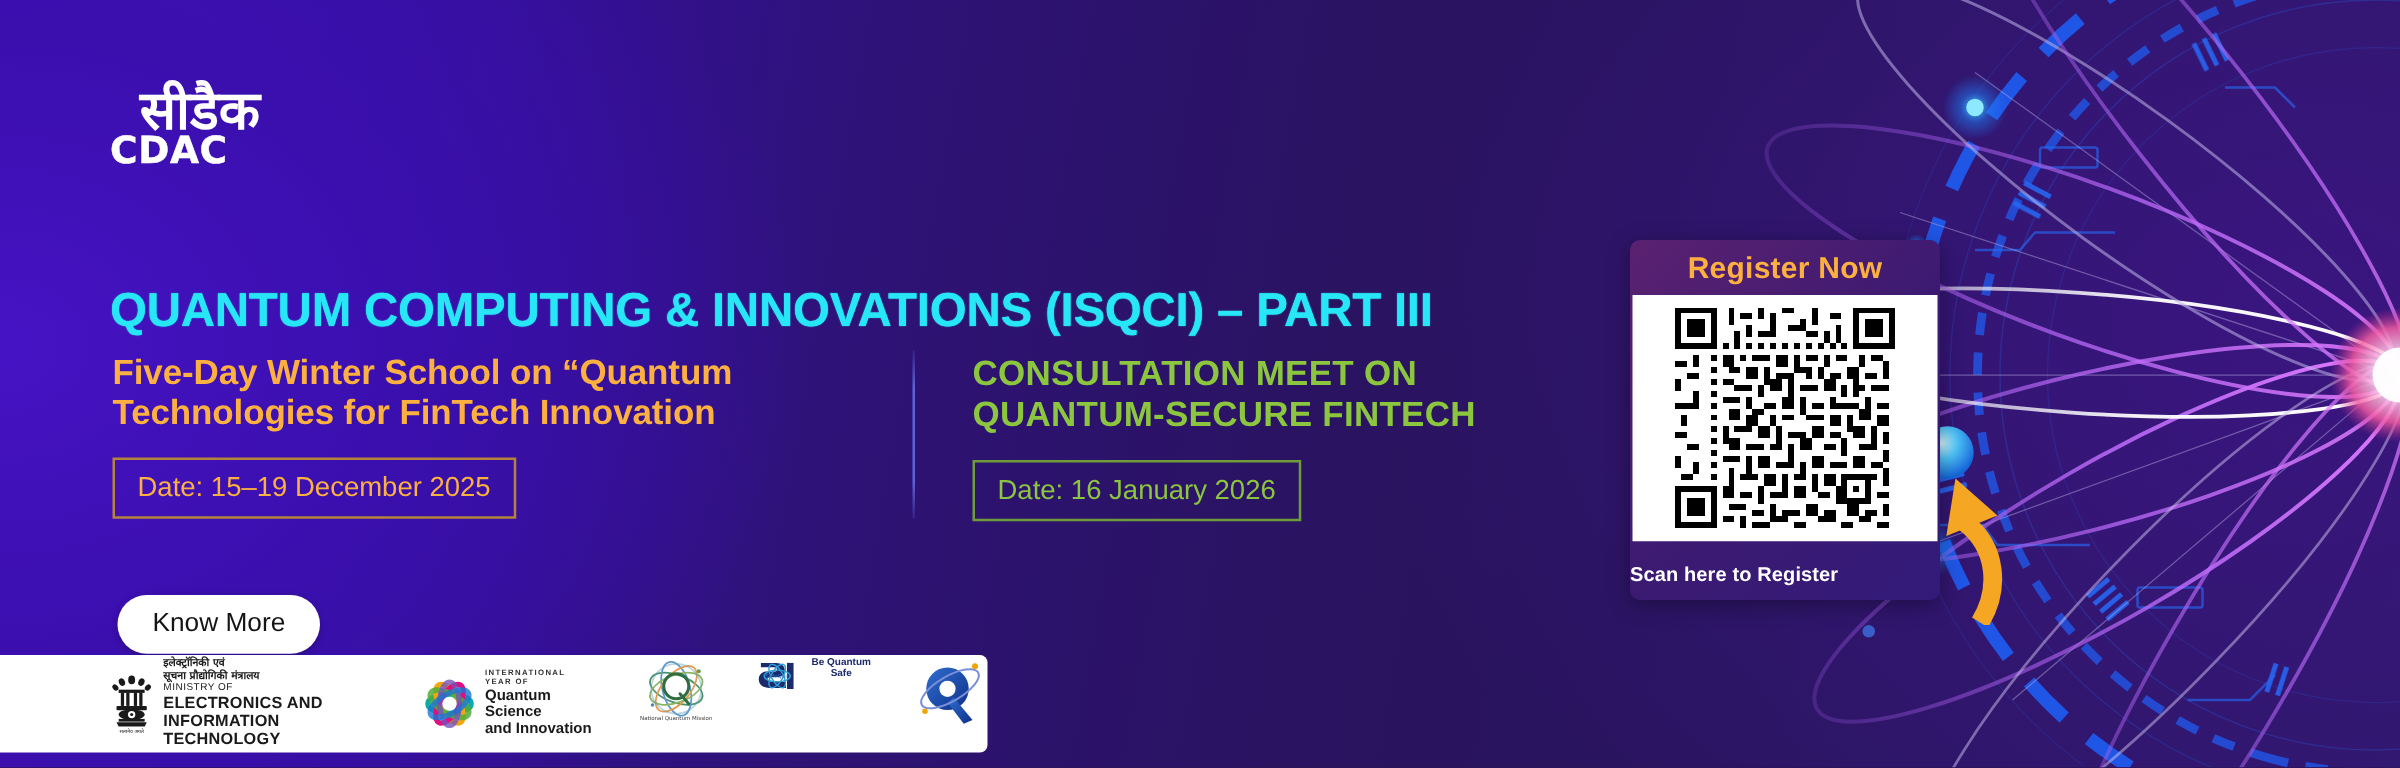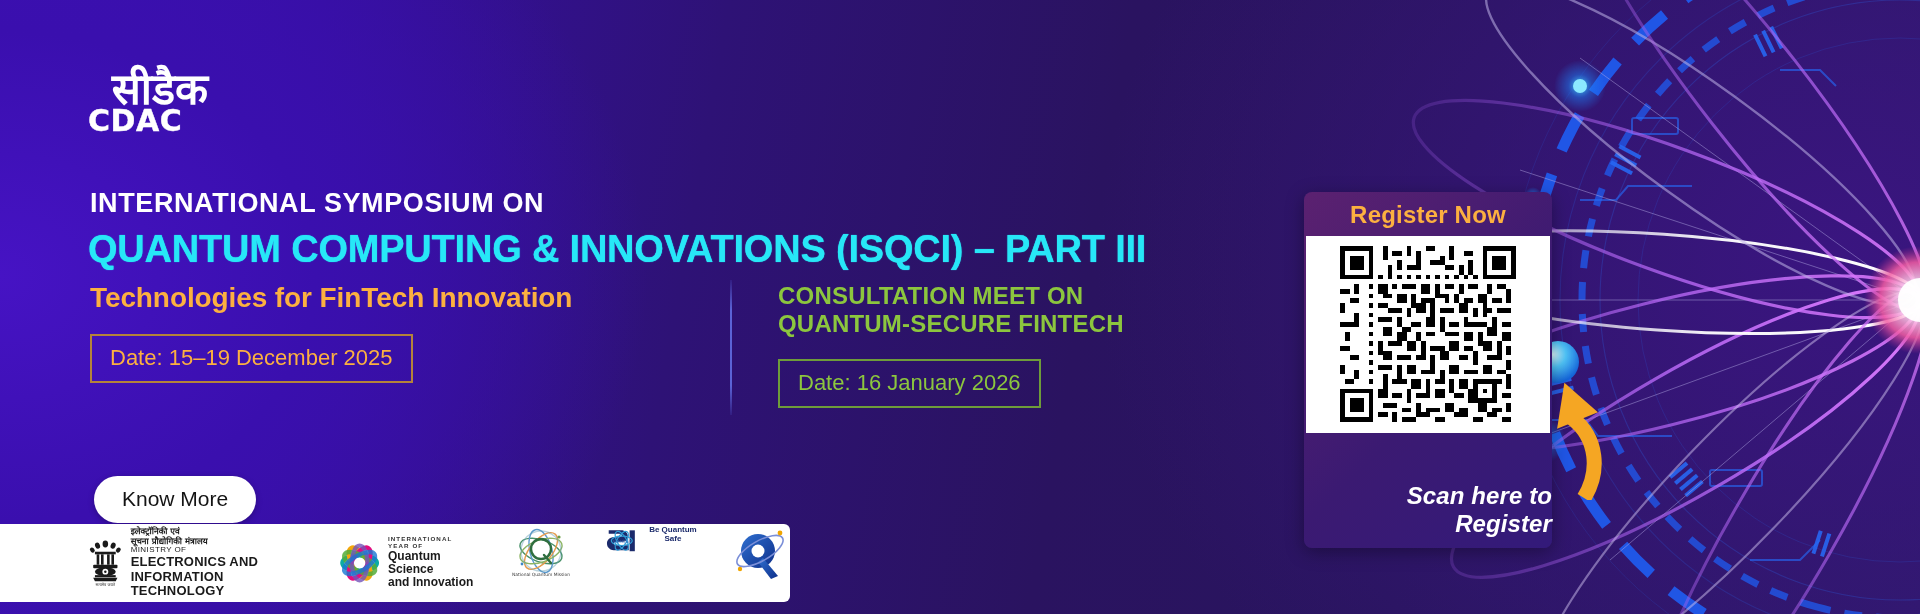--- a/index.html
+++ b/index.html
@@ -58,21 +58,21 @@
   }
 
   .col-left  { position:absolute; left:90px;  top:282px; width:620px; }
   .col-right { position:absolute; left:778px; top:282px; width:470px; }
 
   .sub-orange {
     color:#fcb040; font-size:28px; font-weight:700;
     line-height:1.14; letter-spacing:-0.1px;
   }
   .sub-green {
-    color:#8cc63e; font-size:24px; font-weight:800;
+    color:#8cc63e; font-size:28px; font-weight:800;
     line-height:1.18; letter-spacing:0.2px;
   }
 
   .date-box {
     display:inline-block; margin-top:20px;
     padding:9px 18px 10px; font-size:22px; font-weight:400;
     border:2px solid;
   }
   .date-orange { color:#fcb040; border-color:#b5833a; }
   .date-green  { color:#8cc63e; border-color:#6e9c3a; }
@@ -90,40 +90,40 @@
     padding:11px 28px 12px; border:none;
     border-radius:30px; cursor:pointer;
     box-shadow:0 2px 6px rgba(0,0,0,.25);
     font-family:"Liberation Sans", sans-serif;
     margin-top:36px;
   }
 
   
   .register-panel {
     position:absolute; left:1304px; top:192px;
-    width:248px; height:356px;
+    width:248px; height:288px;
     background:linear-gradient(135deg, #5b2170 0%, #3b1a72 55%, #331a7a 100%);
     border-radius:8px;
     box-shadow:0 4px 18px rgba(0,0,0,.35);
   }
   .register-title {
     text-align:center; color:#fcb040;
     font-size:24px; font-weight:700;
     padding-top:9px; letter-spacing:0.2px;
   }
   .qr-white {
     position:absolute; left:2px; top:44px;
     width:244px; height:197px;
     background:#fff;
   }
   .qr-code { position:absolute; left:34px; top:7px; width:176px; height:182px; }
   .register-caption {
     position:absolute; left:0; bottom:10px; width:100%;
-    text-align:right; color:#ffffff;
-    font-size:24px; font-weight:600; letter-spacing:0.1px;font-style:italic;
+    text-align:left; color:#ffffff;
+    font-size:16px; font-weight:600; letter-spacing:0.1px;
   }
   .arrow-curve {
     position:absolute; left:210px; top:168px;
     width:90px; height:140px; pointer-events:none;
   }
 
   
   .logo-strip {
     position:absolute; left:0; bottom:12px;
     width:790px; height:78px;
@@ -279,26 +279,26 @@
         <circle cx="640" cy="300" r="22" fill="#ffffff" opacity=".95"></circle>
       </g>
     </svg>
   </div>
 
   <div class="cdac-logo">
     <div class="cdac-hindi">सीडैक</div>
     <div class="cdac-latin">CDAC</div>
   </div>
 
-  <div class="headline">INTERNATIONAL SYMPOSIUM ON</div>
   <div class="title">QUANTUM COMPUTING &amp; INNOVATIONS (ISQCI) – PART III</div>
 
   <div class="divider"></div>
 
   <div class="col-left">
+    <div class="sub-orange">Five-Day Winter School on “Quantum</div>
     <div class="sub-orange">Technologies for FinTech Innovation</div>
     <div class="date-box date-orange">Date: 15–19 December 2025</div>
   </div>
 
   <div class="col-right">
     <div class="sub-green">CONSULTATION MEET ON</div>
     <div class="sub-green">QUANTUM-SECURE FINTECH</div>
     <div class="date-box date-green">Date: 16 January 2026</div>
   </div>
 

